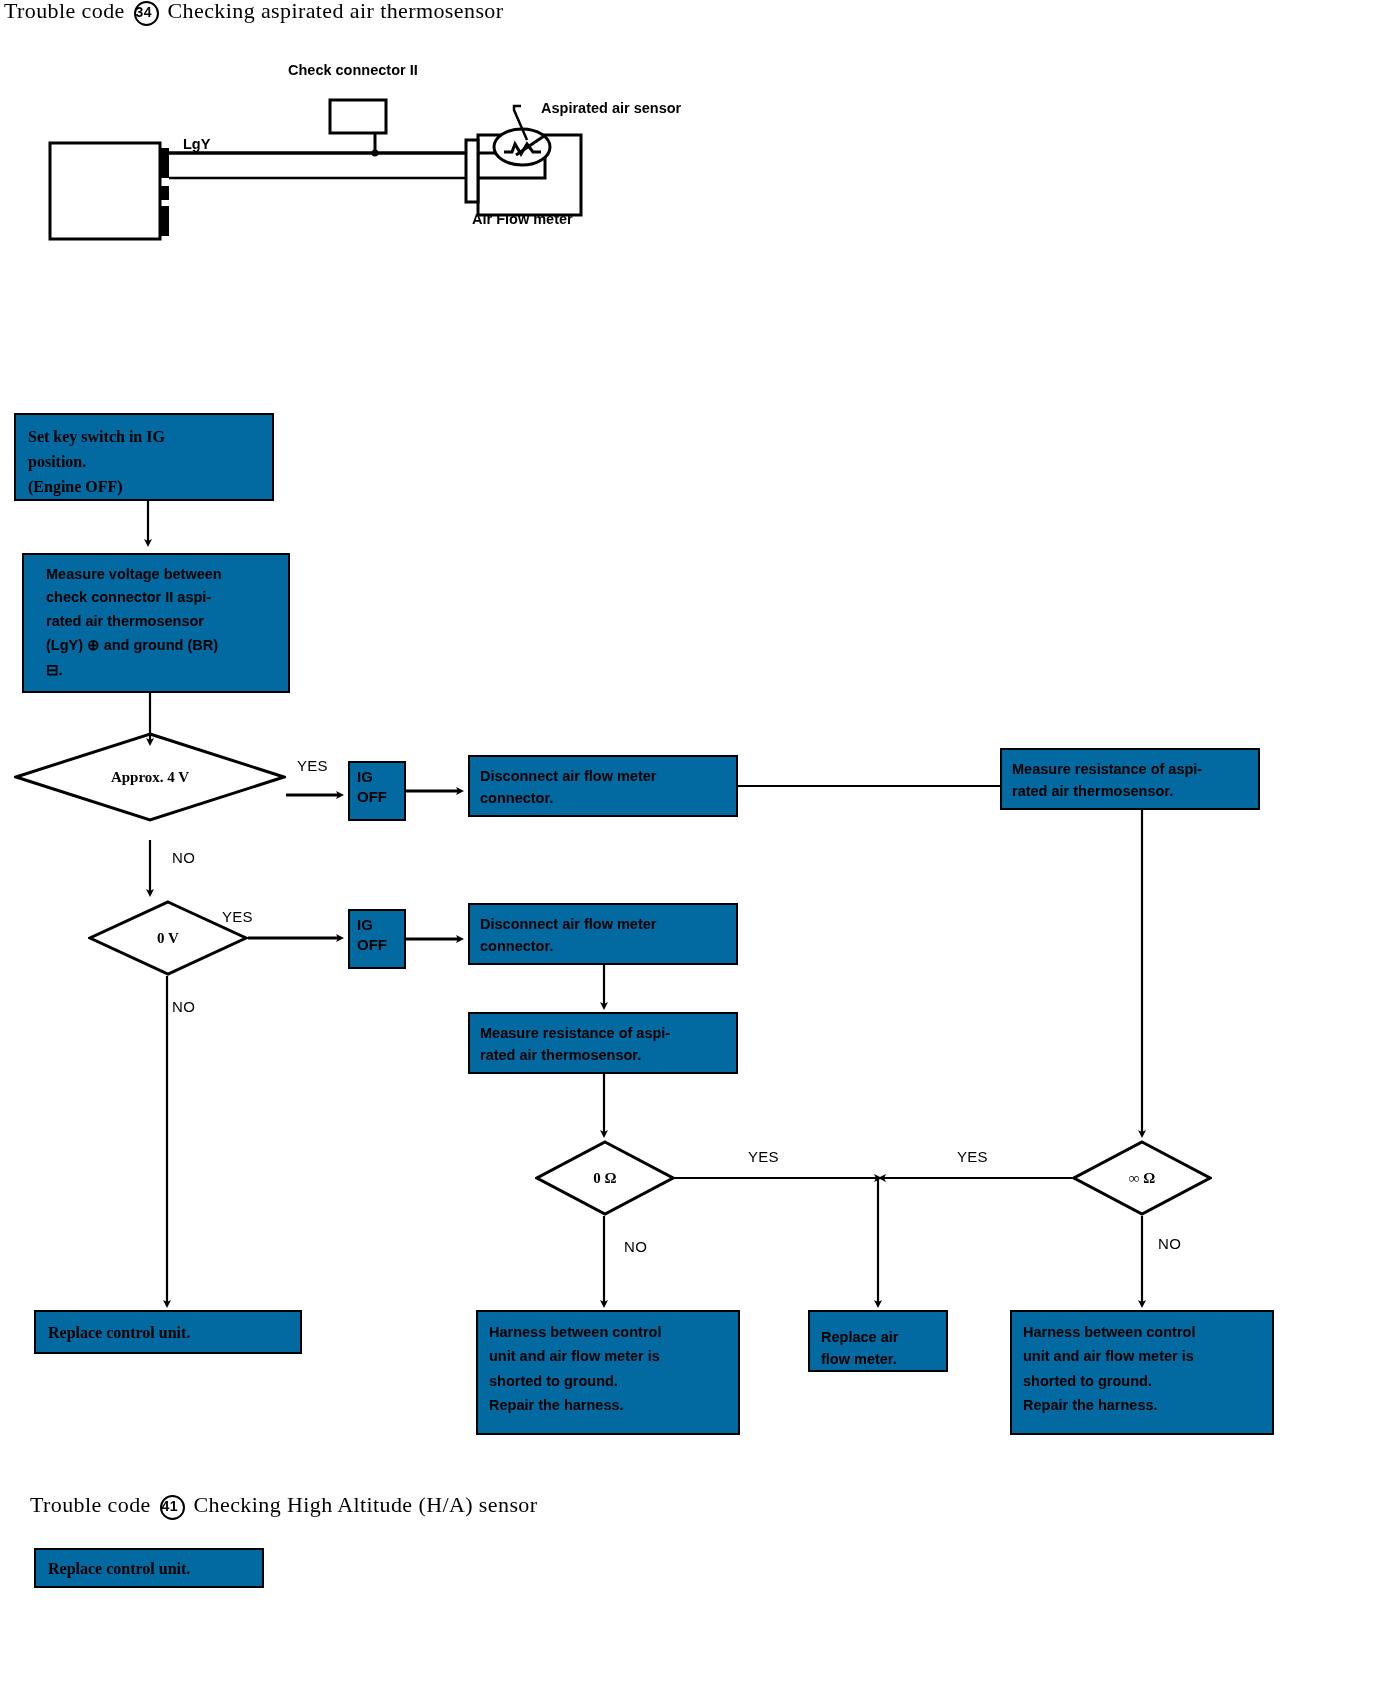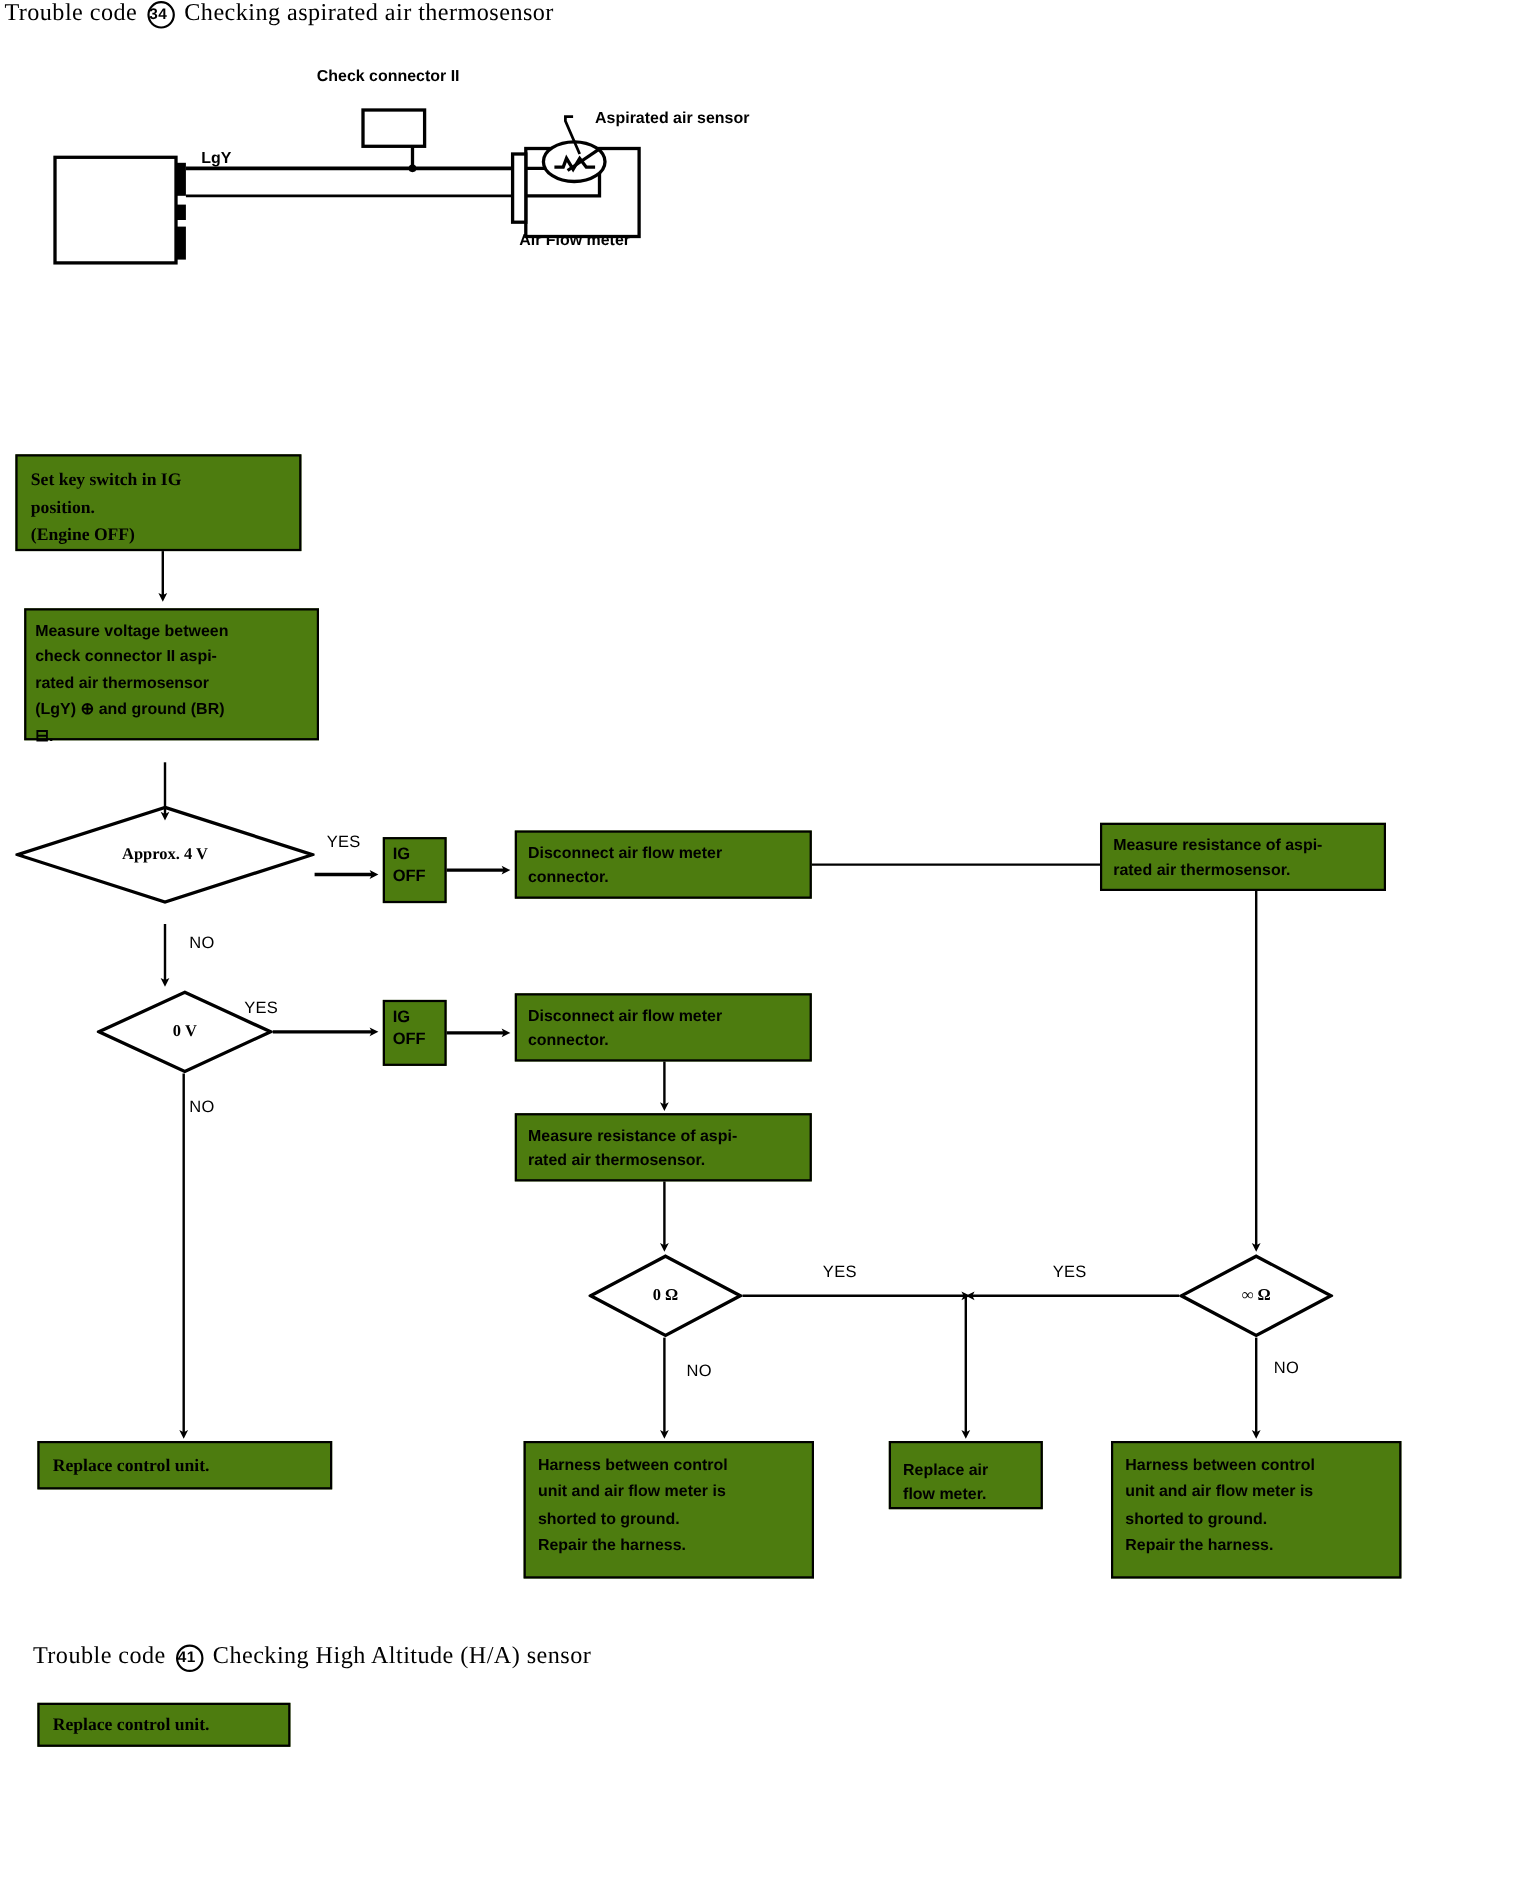--- a/index.html
+++ b/index.html
@@ -21,21 +21,21 @@
   }
   .circnum{
     display:inline-block;border:2px solid #000;border-radius:50%;
     width:21px;height:21px;line-height:18px;text-align:left;
     font-size:14px;font-weight:700;font-family:"Liberation Sans",sans-serif;
     vertical-align:1px;margin:0 3px;
   }
 
   
   .fbox{
-    border:2px solid #000;background:#4d7c0f;
+    border:2px solid #000;background:#0369a1;
     font-size:14.5px;font-weight:bold;line-height:1.55;
     padding:6px 9px;box-sizing:border-box;
   }
   .fbox.serif{font-family:"Liberation Serif",serif;font-weight:bold;font-size:16px;}
 
   
   .diamond{position:absolute;}
   .diamond .dlabel{
     position:absolute;left:0;top:0;width:100%;height:100%;
     display:flex;align-items:center;justify-content:center;
@@ -77,21 +77,21 @@
   <div class="wlabel" style="left:472px;top:211px;">Air Flow meter</div>
   <div class="wlabel cu" style="left:84px;top:184px;">C/U</div>
   <div class="wlabel" style="left:183px;top:136px;">LgY</div>
 
   <div class="abs fbox serif" style="left:14px;top:413px;width:260px;height:88px;padding:10px 12px;">
     <div>Set key switch in IG</div>
     <div>position.</div>
     <div>(Engine OFF)</div>
   </div>
 
-  <div class="abs fbox" style="left:22px;top:553px;width:268px;height:120px;padding:8px 8px;line-height:1.62;">
+  <div class="abs fbox" style="left:22px;top:553px;width:268px;height:140px;padding:8px 22px;line-height:1.62;">
     <div>Measure voltage between</div>
     <div>check connector II aspi-</div>
     <div>rated air  thermosensor</div>
     <div>
       <span>(LgY)</span>
       <span class="sym" style="font-size:15px;">⊕</span>
       <span>and ground  (BR)</span>
     </div>
     <div>
       <span class="sym" style="font-size:15px;">⊟</span><span>.</span>

